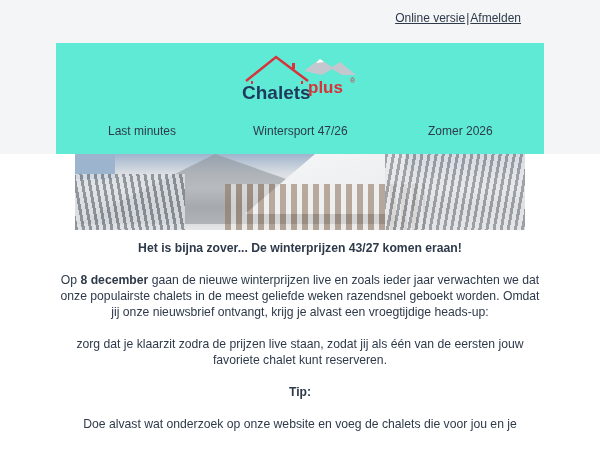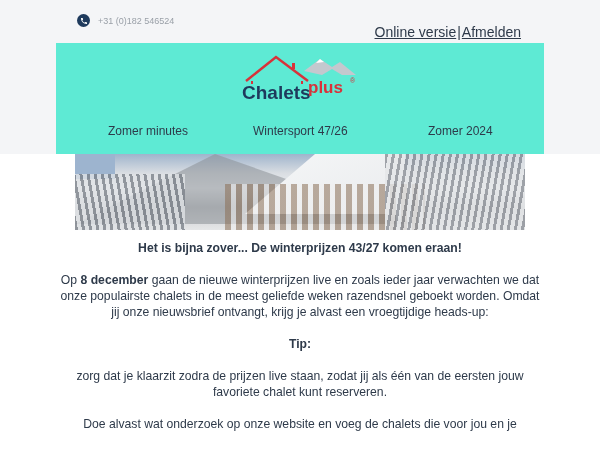--- a/index.html
+++ b/index.html
@@ -4,21 +4,21 @@
 <style>
   * { box-sizing: border-box; margin: 0; padding: 0; }
   html, body { width: 600px; height: 450px; overflow: hidden; }
   body { background: #ffffff; font-family: "Liberation Sans", "DejaVu Sans", sans-serif; color: #2e3a4a; position: relative; }
   .gray-band { position: absolute; left: 0; top: 0; width: 600px; height: 154px; background: #f4f5f7; }
   .topbar { position: absolute; left: 0; top: 0; width: 600px; height: 43px; }
   .phone { position: absolute; left: 77px; top: 14px; display: flex; align-items: center; }
   .phone-icon { width: 13px; height: 13px; border-radius: 50%; background: #1e3a5c; display: inline-flex; align-items: center; justify-content: center; }
   .phone-icon svg { width: 8px; height: 8px; }
   .phone-text { margin-left: 8px; font-size: 9px; color: #9aa0a8; }
-  .links { position: absolute; right: 79px; top: 24px; font-size: 14px; color: #2e3a4a; }
+  .links { position: absolute; right: 79px; top: 11px; font-size: 12px; color: #2e3a4a; }
   .links a { color: #2e3a4a; text-decoration: underline; }
   .links .sep { margin: 0 1px; }
   .card { position: absolute; left: 56px; top: 43px; width: 488px; height: 111px; background: #5eead4; }
   .logo { position: absolute; left: 186px; top: 10px; width: 120px; height: 50px; }
   .nav { position: absolute; left: 0; top: 81px; width: 488px; display: flex; font-size: 12px; color: #2e3a4a; }
   .nav a { color: #2e3a4a; text-decoration: none; position: absolute; }
   .hero { position: absolute; left: 75px; top: 154px; width: 450px; height: 76px; overflow: hidden;
     background: linear-gradient(180deg, #9fb4cc 0%, #d9dde2 25%, #eef0f2 45%, #c7c9cc 70%, #e6e7e8 100%); }
   .hero .mtn1 { position:absolute; left:0; top:0; width:0; height:0; border-left:140px solid transparent; border-right:200px solid transparent; border-bottom:70px solid #8a8f96; opacity:.55; }
   .hero .slope { position:absolute; left:130px; top:0; width:200px; height:60px; background: linear-gradient(160deg, #f7f8f9, #e9ebed); clip-path: polygon(20% 100%, 55% 0, 100% 0, 100% 100%); }
@@ -29,62 +29,54 @@
   .content { position: absolute; left: 60px; top: 240px; width: 480px; text-align: center; font-size: 12.2px; line-height: 16px; color: #2e3a4a; }
   .content p { margin-bottom: 16px; }
   .content b { font-weight: bold; }
 </style>
 </head>
 <body>
 
 <div class="gray-band"></div>
 
 <div class="topbar">
-  <div class="phone">
-    <span class="phone-icon">
-      <svg viewBox="0 0 24 24">
-          <path fill="#ffffff" d="M6.6 10.8c1.4 2.8 3.8 5.1 6.6 6.6l2.2-2.2c.3-.3.7-.4 1-.2 1.1.4 2.3.6 3.6.6.6 0 1 .4 1 1V20c0 .6-.4 1-1 1C10.6 21 3 13.4 3 4c0-.6.4-1 1-1h3.5c.6 0 1 .4 1 1 0 1.3.2 2.5.6 3.6.1.3 0 .7-.2 1L6.6 10.8z"></path>
-        </svg>
-    </span>
-    <span class="phone-text">+31 (0)182 546524</span>
-  </div>
   <div class="links">
     <a href="#">Online versie</a><span class="sep">|</span><a href="#">Afmelden</a>
   </div>
 </div>
 
 <div class="card">
   <div class="logo">
     <svg width="120" height="50" viewBox="0 0 120 50">
       <polygon points="62,18 78,6 90,14 98,9 114,22 100,22 90,16 80,22" fill="#c4c8ce"></polygon>
       <polygon points="78,6 82,9 74,10" fill="#ffffff"></polygon>
       <polyline points="4,28 34,4 66,28" fill="none" stroke="#d8323a" stroke-width="2.5"></polyline>
       <polyline points="10,28 10,31" stroke="#d8323a" stroke-width="2"></polyline>
       <polyline points="60,28 60,31" stroke="#d8323a" stroke-width="2"></polyline>
       <rect x="50" y="10" width="3" height="6" fill="#d8323a"></rect>
       <text x="0" y="46" font-family="Liberation Sans, sans-serif" font-weight="bold" font-size="19" fill="#1e3a5c">Chalets</text>
       <text x="66" y="40" font-family="Liberation Sans, sans-serif" font-weight="bold" font-size="17" fill="#d8323a">plus</text>
       <text x="108" y="30" font-family="Liberation Sans, sans-serif" font-size="7" fill="#d8323a">®</text>
     </svg>
   </div>
   <nav class="nav">
-    <a href="#" style="left:52px;">Zomer minutes</a>
+    <a href="#" style="left:52px;">Last minutes</a>
     <a href="#" style="left:197px;">Wintersport 47/26</a>
-    <a href="#" style="left:372px;">Zomer 2024</a>
+    <a href="#" style="left:372px;">Zomer 2026</a>
   </nav>
 </div>
 
 <div class="hero" title="Snowy mountain village with chalets">
   <div class="sky"></div>
   <div class="mtn1"></div>
   <div class="forest-l"></div>
   <div class="slope"></div>
   <div class="village"></div>
   <div class="forest-r"></div>
 </div>
 
 <div class="content">
   <p><b>Het is bijna zover... De winterprijzen 43/27 komen eraan!</b></p>
   <p><span>Op </span><b>8 december</b><span> gaan de nieuwe winterprijzen live en zoals ieder jaar verwachten we dat onze populairste chalets in de meest geliefde weken razendsnel geboekt worden. Omdat jij onze nieuwsbrief ontvangt, krijg je alvast een vroegtijdige heads-up:</span></p>
+  <p>zorg dat je klaarzit zodra de prijzen live staan, zodat jij als één van de eersten jouw favoriete chalet kunt reserveren.</p>
   <p><b>Tip:</b></p>
-  <p>zorg dat je klaarzit zodra de prijzen live staan, zodat jij als één van de eersten jouw favoriete chalet kunt reserveren.</p>
   <p>Doe alvast wat onderzoek op onze website en voeg de chalets die voor jou en je</p>
 </div>
 
 </body></html>

